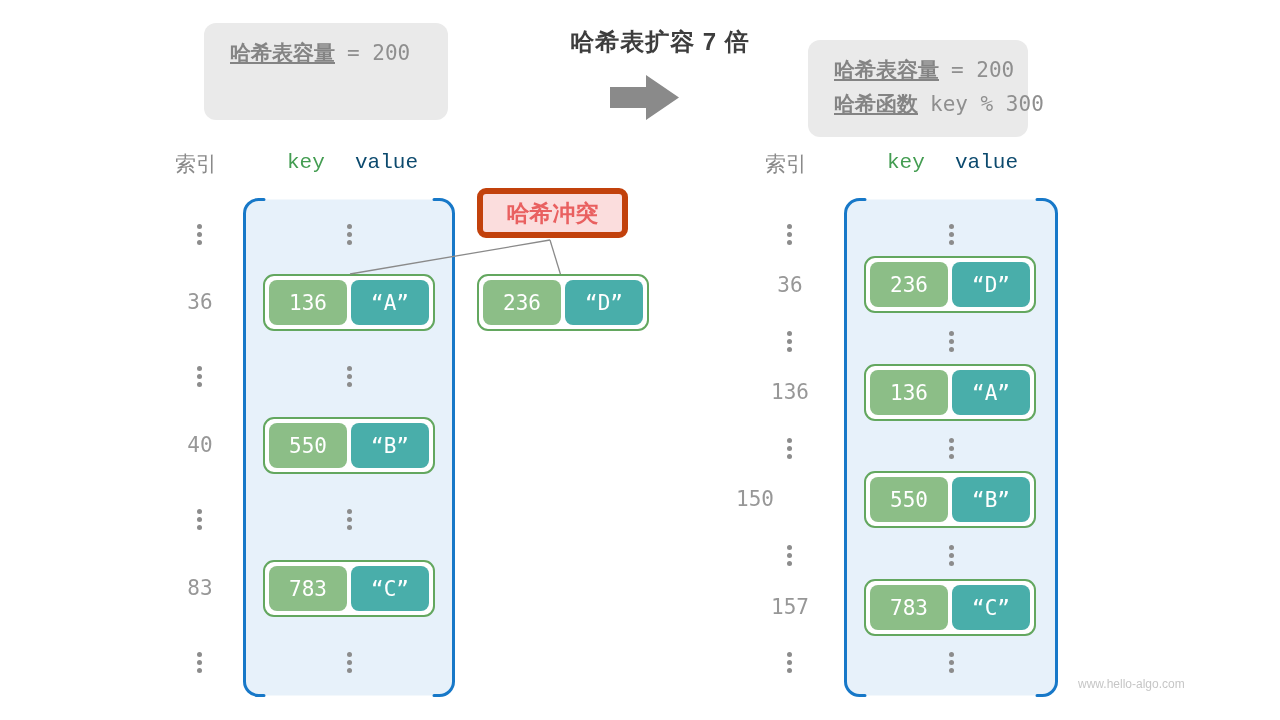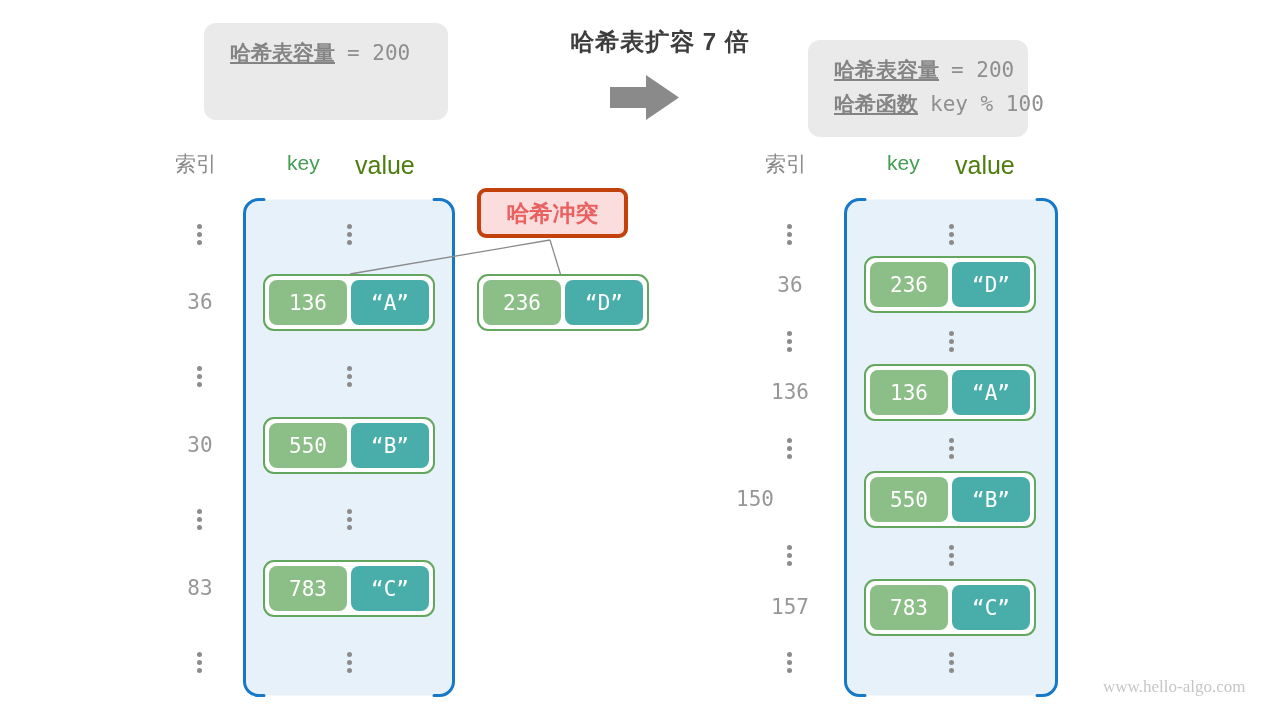--- a/index.html
+++ b/index.html
@@ -1,21 +1,21 @@
 <!DOCTYPE html>
 <html><head>
 <meta charset="utf-8">
 <style>
   * { margin:0; padding:0; box-sizing:border-box; }
   html,body { background:#ffffff; }
   .canvas {
     position:relative; width:1280px; height:720px; background:#ffffff;
     overflow:hidden; font-family:"Liberation Sans", sans-serif;
   }
-  .mono { font-family:Liberation Sans, sans-serif; }
+  .mono { font-family:Liberation Mono, monospace; }
 
   
   .infobox {
     position:absolute; background:#EAEAEA; border-radius:12px;
     padding:16px 0 0 26px;
   }
   .info-line { height:34px; white-space:nowrap; }
   .info-label {
     font-weight:bold; font-size:21px; color:#848484;text-decoration:underline;
   }
@@ -27,21 +27,21 @@
   
   .main-title {
     position:absolute; left:520px; top:26px; width:280px;
     text-align:center; font-size:24px; font-weight:bold; color:#3d3d3d;
     letter-spacing:1px; white-space:nowrap;
   }
 
   
   .hdr-index { position:absolute; font-size:21px; color:#8a8a8a; }
   .hdr-key   { position:absolute; font-size:21px; color:#449D52; }
-  .hdr-value { position:absolute; font-size:25px; color:#4d7c0f; }
+  .hdr-value { position:absolute; font-size:21px; color:#0c4a6e; }
 
   
   .index {
     position:absolute; width:70px; text-align:center;
     font-family:"DejaVu Sans Mono", monospace;
     font-size:21px; line-height:26px; color:#979797;
   }
 
   
   .pair {
@@ -62,50 +62,50 @@
   
   .vdots {
     position:absolute; width:5px; height:5px; border-radius:50%;
     background:#8C8C8C;
     box-shadow:0 8px 0 #8C8C8C, 0 16px 0 #8C8C8C;
   }
 
   
   .collision {
     position:absolute; left:477px; top:188px; width:151px; height:50px;
-    background:#FBDDDD; border:4px solid #c2410c; border-radius:9px;
+    background:#FBDDDD; border:6px solid #c2410c; border-radius:9px;
     display:flex; align-items:center; justify-content:center;
     font-size:23px; font-weight:bold; color:#E96060; white-space:nowrap;
   }
 
   .overlay { position:absolute; left:0; top:0; }
 
   .watermark {
     position:absolute; left:1078px; top:677px;
-    font-family:Liberation Serif, serif;
-    font-size:17px; color:#C6C6C6; white-space:nowrap;margin-left:25px;
+    font-family:Liberation Sans, sans-serif;
+    font-size:12px; color:#C6C6C6; white-space:nowrap;
   }
 </style>
 </head>
 <body>
 
 <div class="canvas">
 
   <div class="infobox" style="left:204px; top:23px; width:244px; height:97px;">
     <div class="info-line">
       <span class="info-label">哈希表容量</span><span class="info-value">= 200</span>
     </div>
   </div>
 
   <div class="infobox" style="left:808px; top:40px; width:220px; height:97px; ">
     <div class="info-line">
       <span class="info-label">哈希表容量</span><span class="info-value">= 200</span>
     </div>
     <div class="info-line">
-      <span class="info-label">哈希函数</span><span class="info-value">key % 100</span>
+      <span class="info-label">哈希函数</span><span class="info-value">key % 300</span>
     </div>
   </div>
 
   <div class="main-title">哈希表扩容 7 倍</div>
 
   <svg class="overlay" width="1280" height="720" style="pointer-events:none;">
     <polygon points="610,87 646,87 646,75 679,97.5 646,120 646,108 610,108" fill="#8A8A8A"></polygon>
   </svg>
 
   <svg class="overlay" style="left:243px; top:198px;" width="212" height="499">
@@ -124,21 +124,21 @@
   <span class="hdr-key mono" style="left:287px; top:151px;">key</span>
   <span class="hdr-value mono" style="left:355px; top:151px;">value</span>
 
   <span class="hdr-index" style="left:765px; top:150px;">索引</span>
   <span class="hdr-key mono" style="left:887px; top:151px;">key</span>
   <span class="hdr-value mono" style="left:955px; top:151px;">value</span>
 
   <span class="vdots" style="left:197px; top:224px;"></span>
   <div class="index" style="left:165px; top:289px;">36</div>
   <span class="vdots" style="left:197px; top:366px;"></span>
-  <div class="index" style="left:165px; top:432px;">30</div>
+  <div class="index" style="left:165px; top:432px;">40</div>
   <span class="vdots" style="left:197px; top:509px;"></span>
   <div class="index" style="left:165px; top:575px;">83</div>
   <span class="vdots" style="left:197px; top:652px;"></span>
 
   <span class="vdots" style="left:347px; top:224px;"></span>
   <div class="pair" style="left:263px; top:274px;">
     <span class="cell key">136</span>
     <span class="cell val">“A”</span>
   </div>
   <span class="vdots" style="left:347px; top:366px;"></span>

